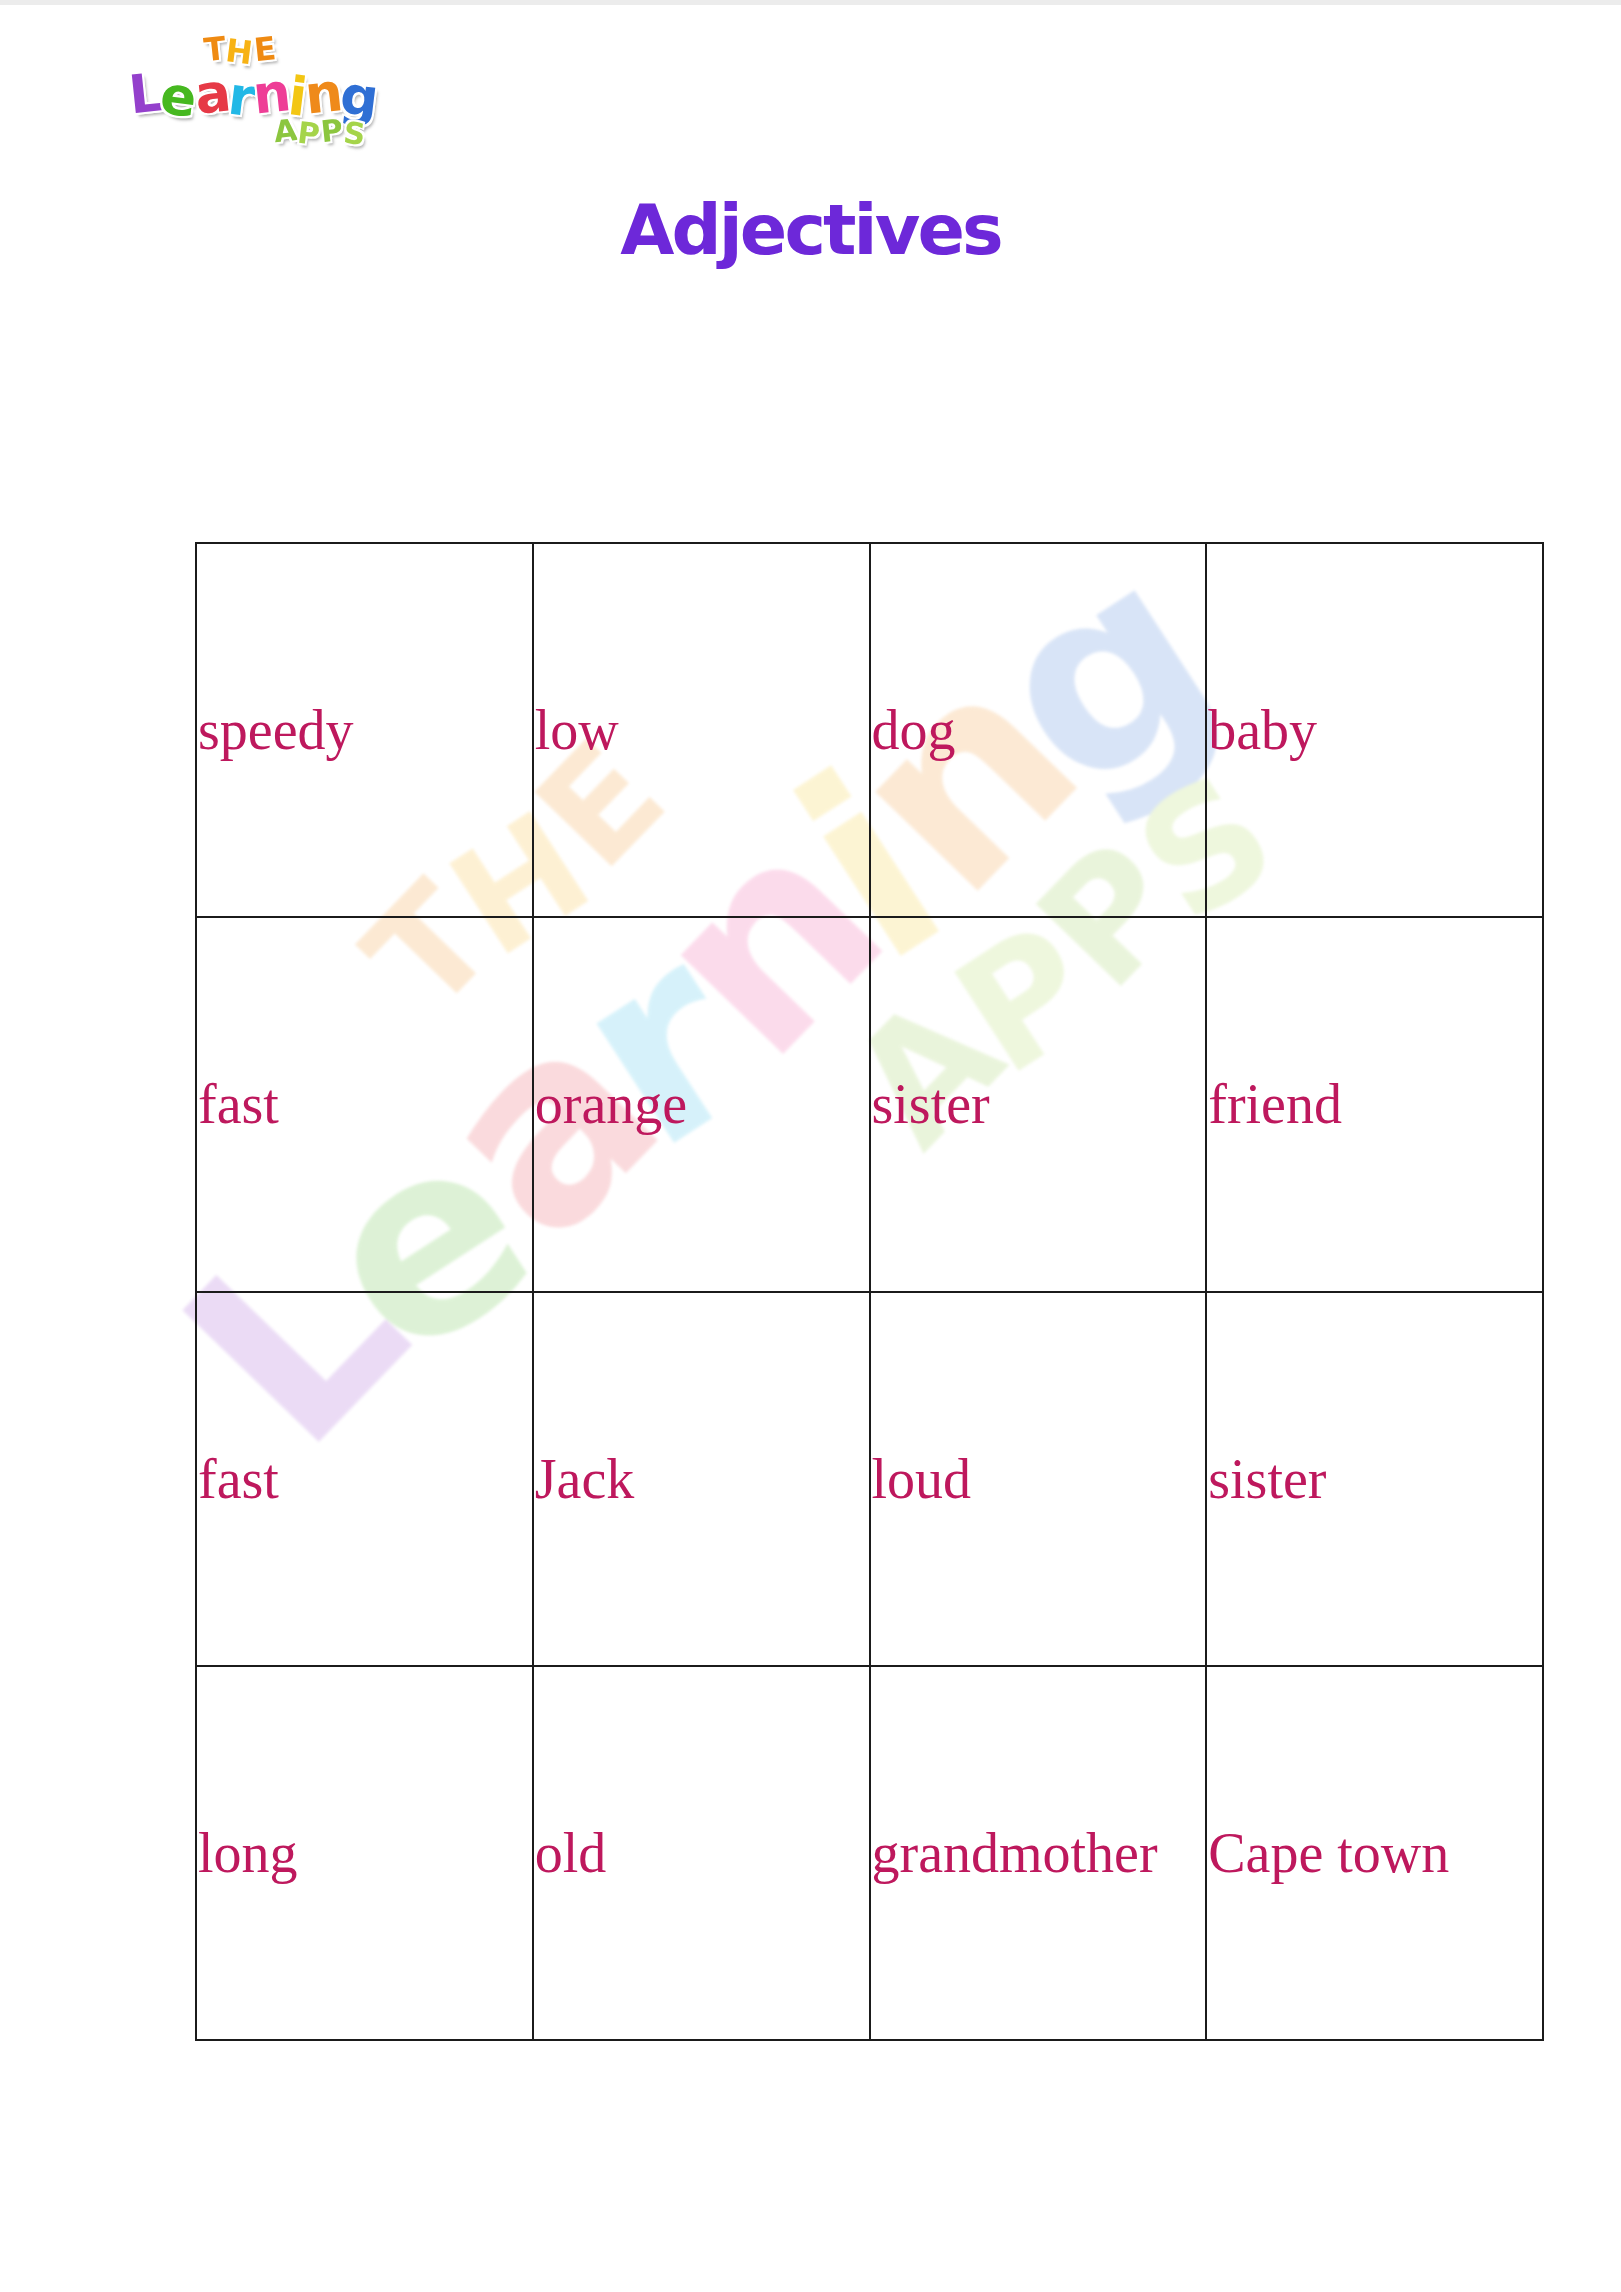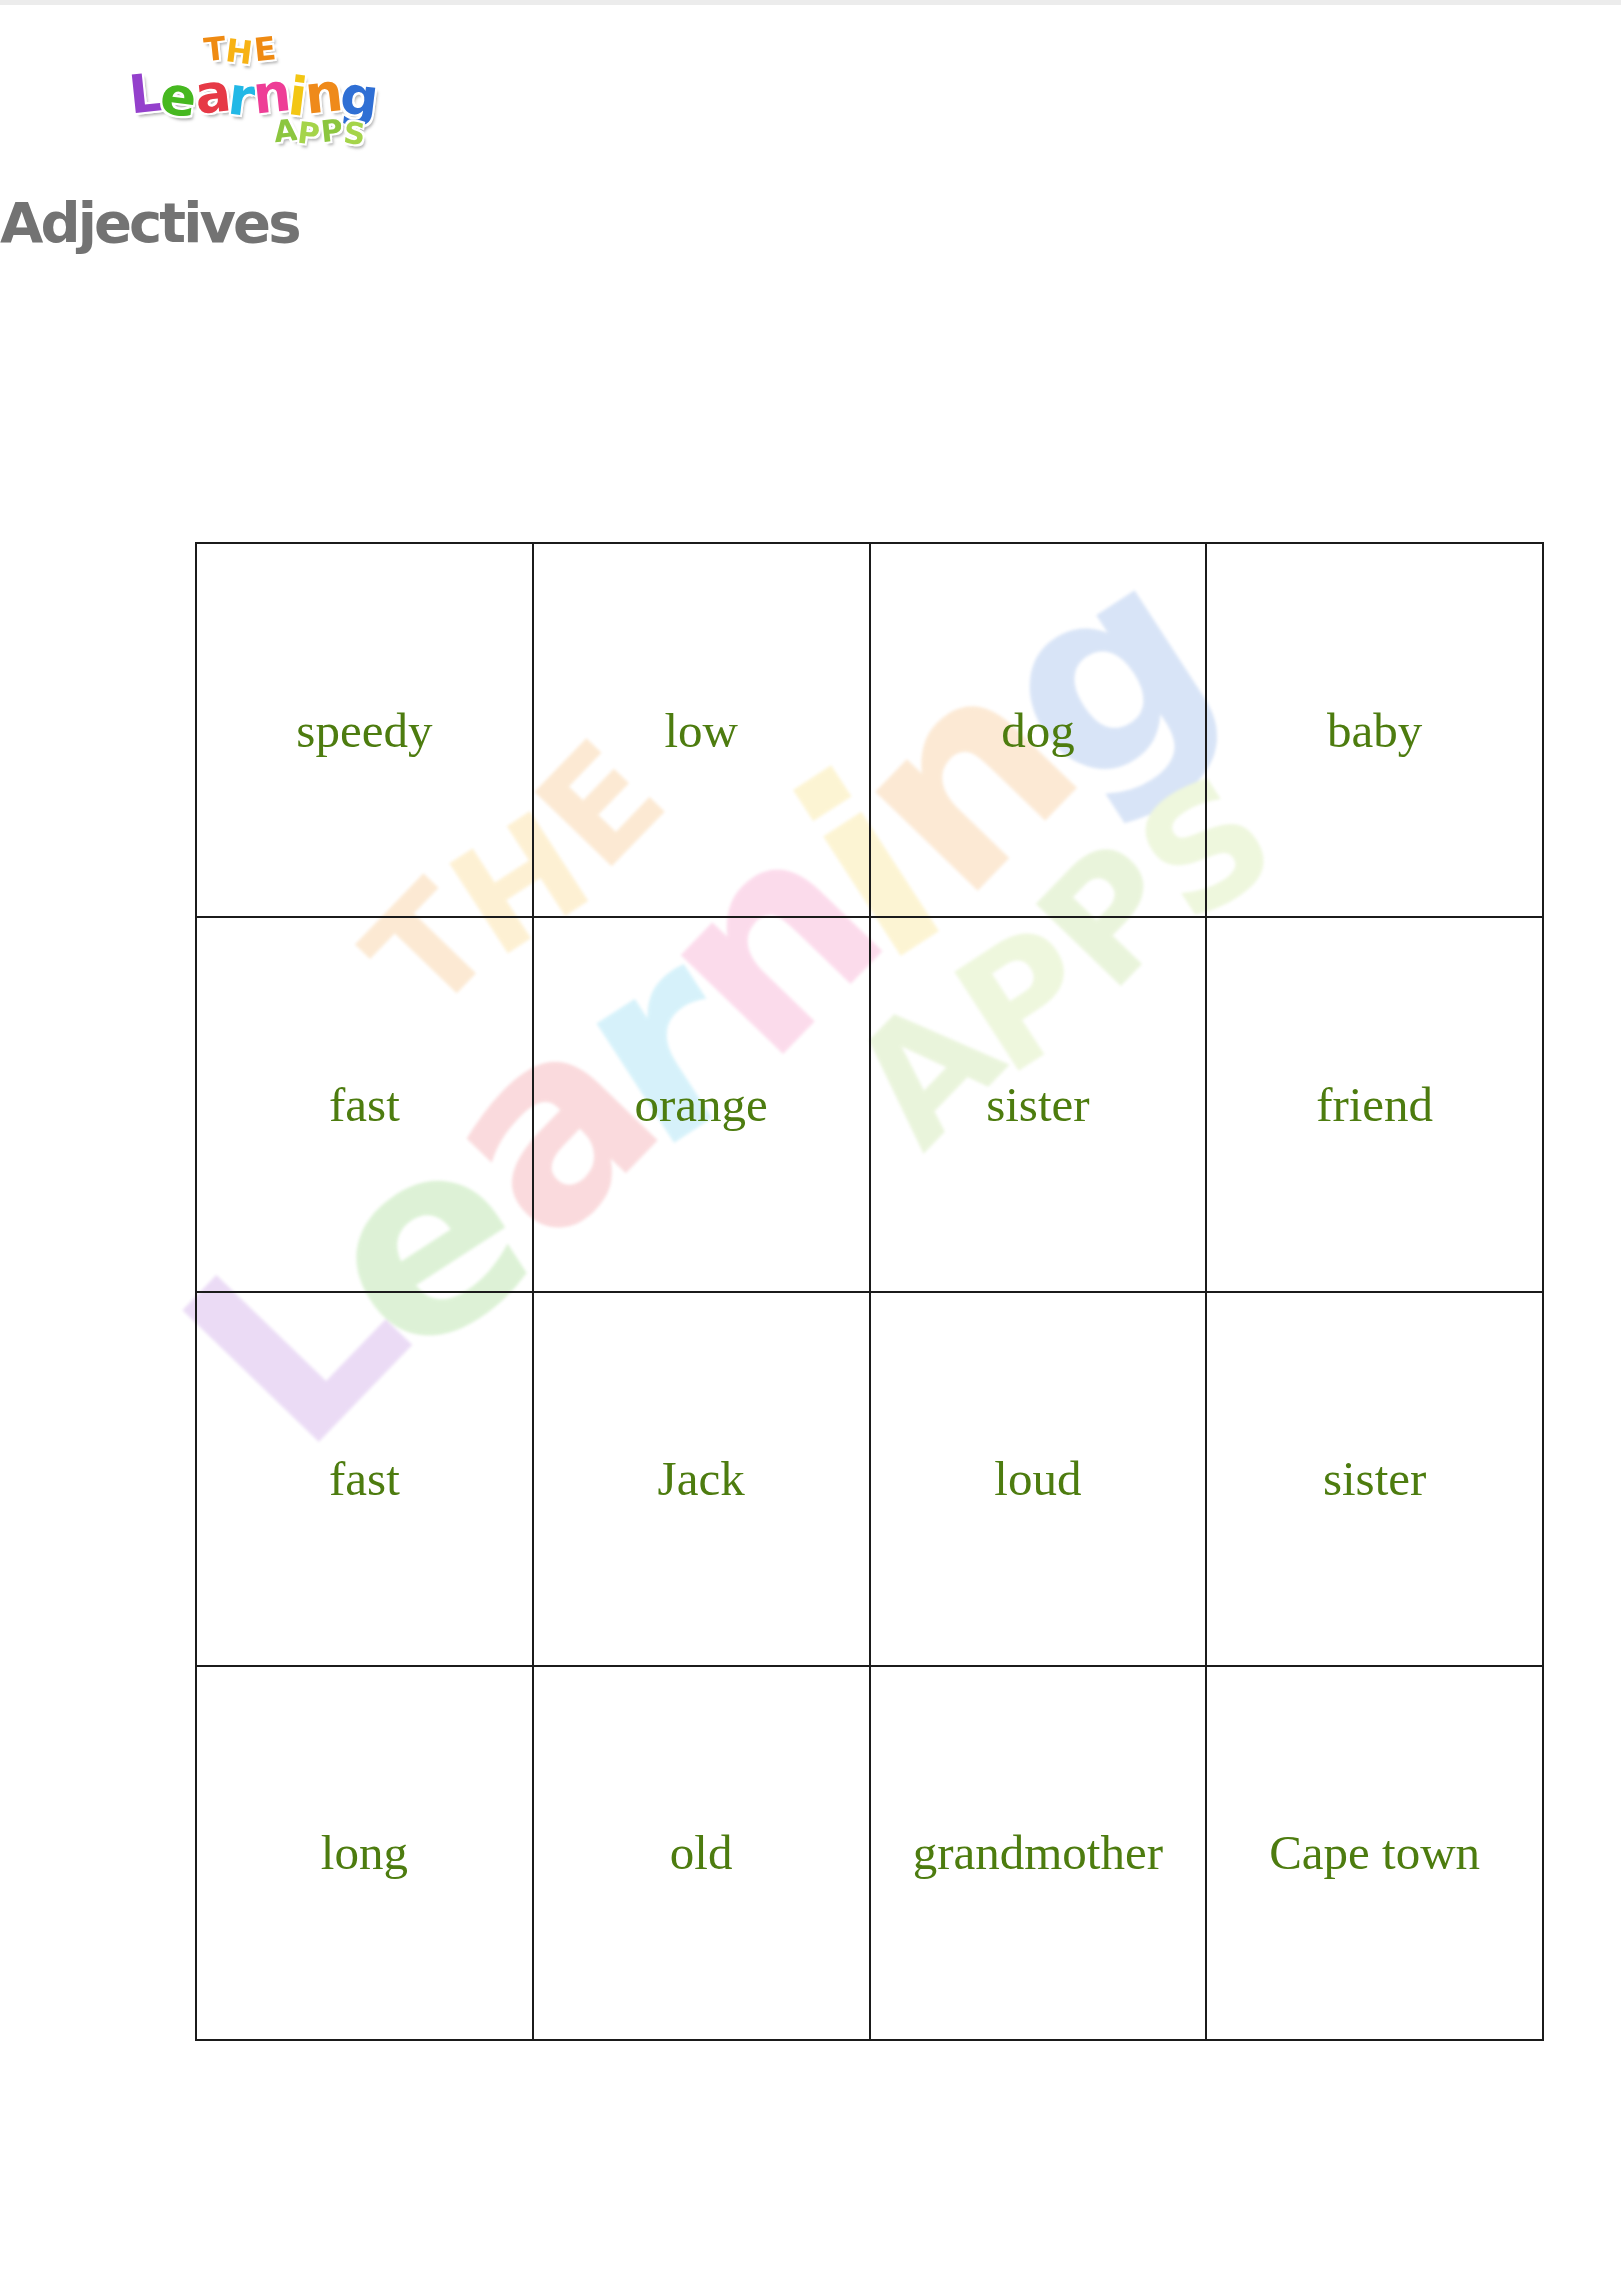--- a/index.html
+++ b/index.html
@@ -50,42 +50,42 @@
   .watermark .line{display:block;white-space:nowrap;}
   .wm-the{font-size:147px;margin-left:-118px;}
   .wm-learning{font-size:260px;letter-spacing:-9.8px;margin-top:7.8px;}
   .wm-apps{font-size:162px;text-align:right;padding-right:108px;margin-top:-9.8px;}
   .watermark .line > span:nth-child(odd){transform:rotate(-6deg);}
   .watermark .line > span:nth-child(even){transform:rotate(7deg) translateY(9.8px);}
 
   
   .title{
     position:absolute;top:192px;left:0;width:100%;
-    margin:0;text-align:left;
+    margin:0;text-align:center;
     font-family:"DejaVu Sans", sans-serif;
-    font-weight:bold;font-size:56px;letter-spacing:-2.9px;
-    line-height:1.1;color:#737373;z-index:2;
+    font-weight:bold;font-size:70px;letter-spacing:-2.9px;
+    line-height:1.1;color:#6d28d9;z-index:2;
   }
   .question{
     position:absolute;left:196px;top:345px;width:1274px;
     margin:0;font-size:57px;line-height:1.32;color:#000;z-index:2;
   }
 
   
   .word-table{
     position:absolute;left:195px;top:542px;
     width:1349px;height:1499px;
     border-collapse:collapse;table-layout:fixed;
     z-index:1;background:transparent;
     border:2.9px solid #1b1b1b;
   }
   .word-table td{
     border:2px solid #1b1b1b;
-    text-align:center;vertical-align:middle;
-    font-size:49px;color:#4d7c0f;
+    vertical-align:middle;
+    font-size:56px;color:#be185d;
     height:214px;overflow:hidden;
     background:transparent;
   }
 
   .footer{
     position:absolute;top:2105px;left:0;width:100%;
     text-align:center;
     font-family:"DejaVu Sans", sans-serif;
     font-weight:bold;font-size:32px;letter-spacing:0.5px;
     color:#0d0d0d;z-index:2;

